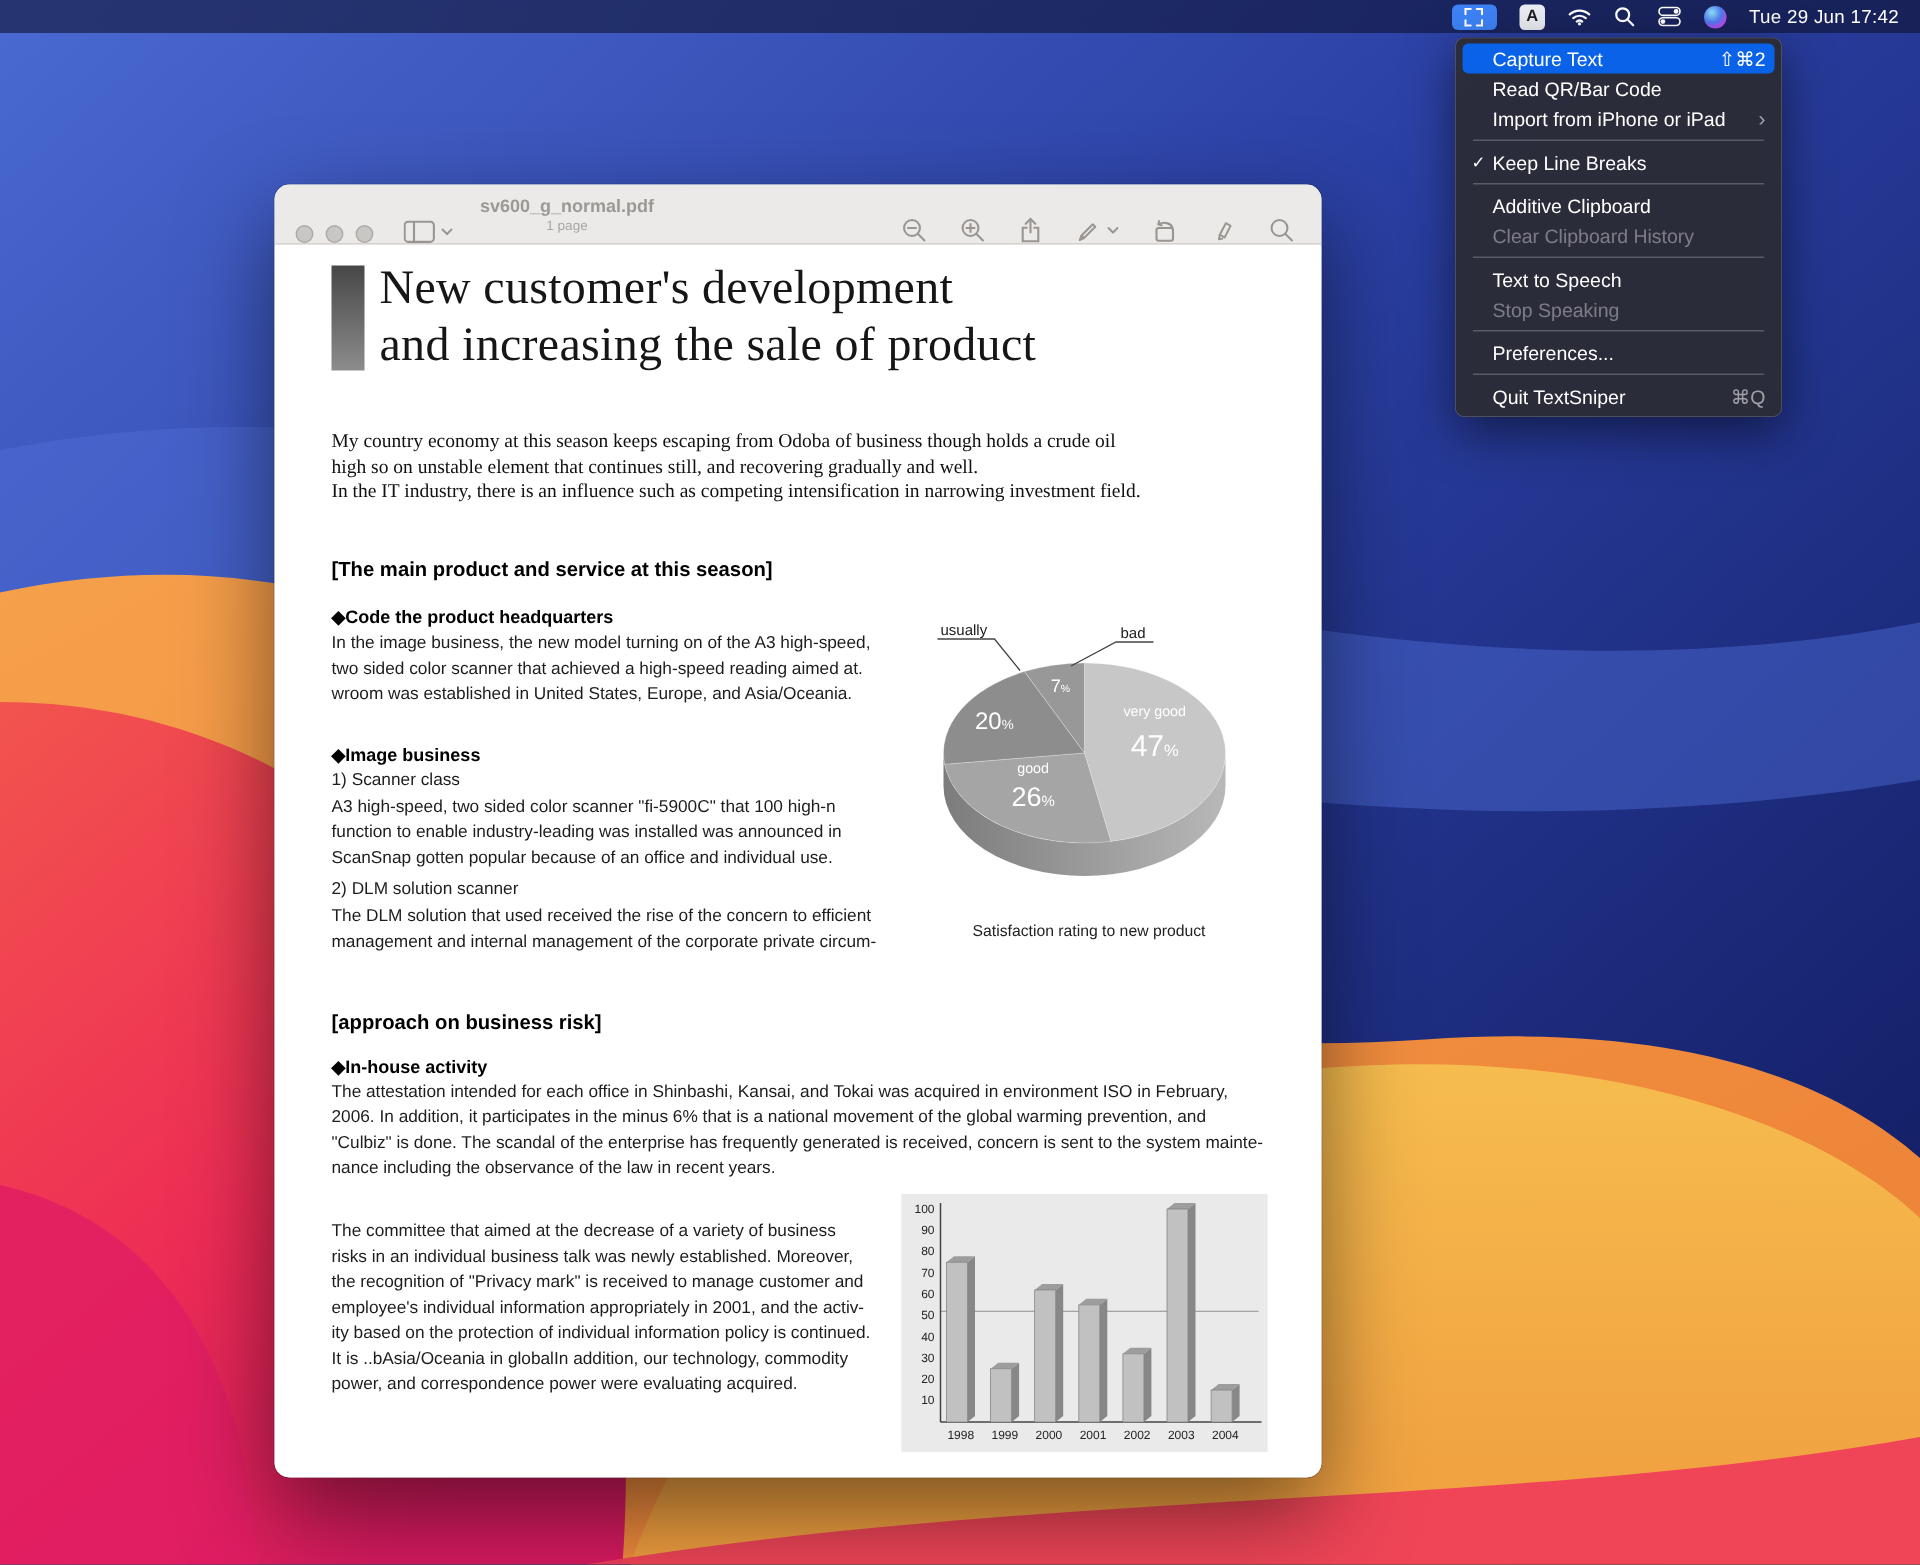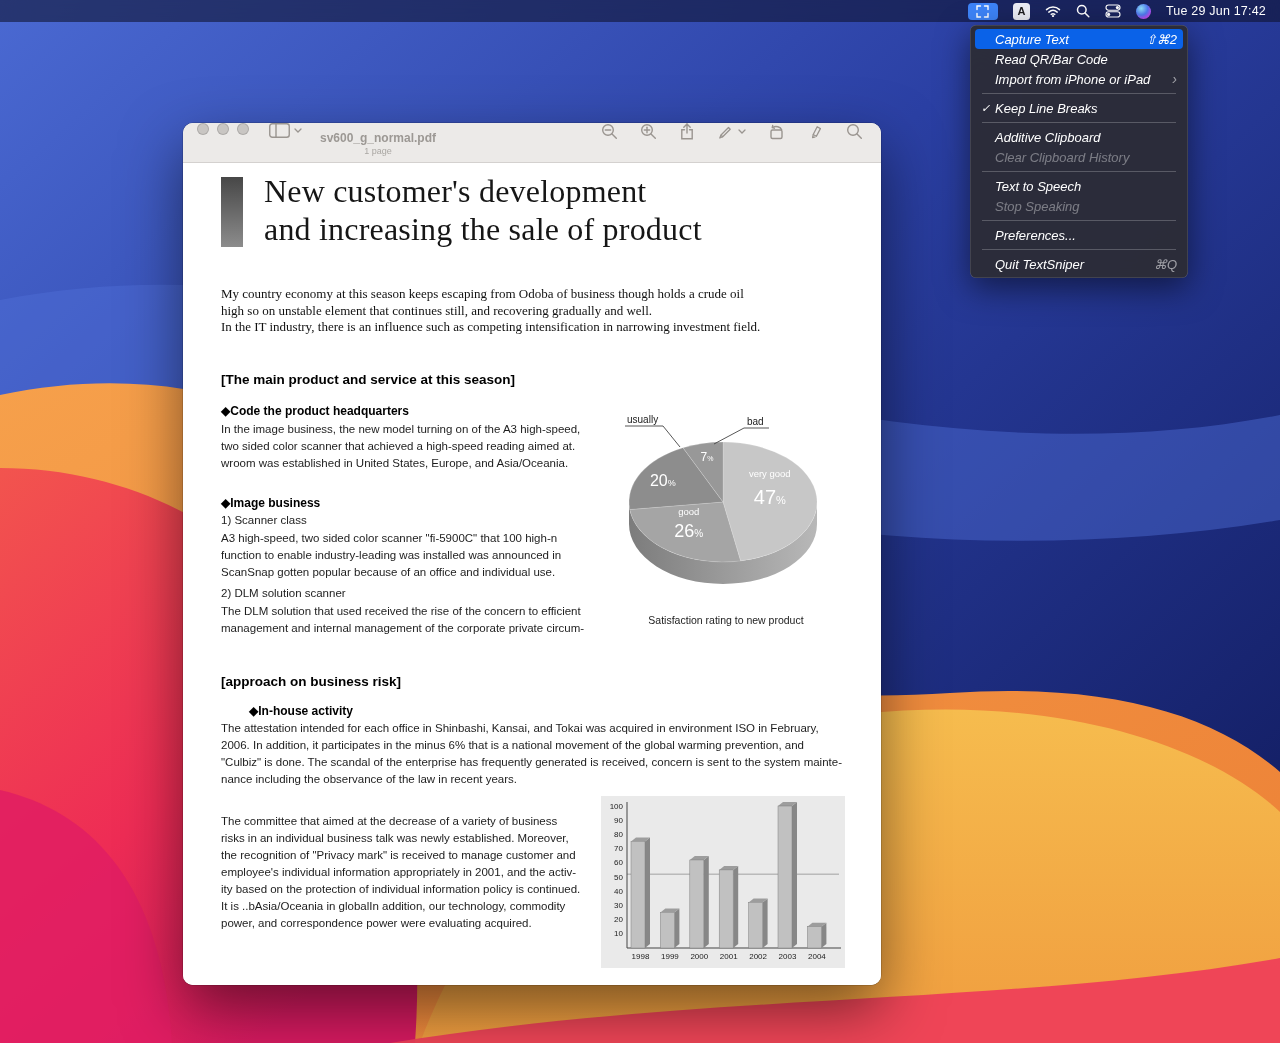--- a/index.html
+++ b/index.html
@@ -20,74 +20,74 @@
   .siri { width:15px; height:15px; border-radius:50%;
           background:radial-gradient(circle at 35% 30%, #8fe0f7, #4f7bf0 45%, #b44df0 72%, #ef5f9e); }
   .mb-clock { color:#fff; font-size:12.5px; letter-spacing:0.2px; }
 
   
   .ts-menu { position:absolute; top:25px; right:92px; width:218px;
              background:rgba(44,44,52,0.94); backdrop-filter:blur(22px);
              border-radius:6px; padding:4px 0; z-index:100;
              box-shadow:0 10px 32px rgba(0,0,0,0.5), inset 0 0 0 0.5px rgba(255,255,255,0.22);
              font-size:13px; color:#fff; }
-  .ts-item { display:flex; align-items:center; height:20px; margin:0 5px; padding:0 6px; border-radius:4px;font-style:italic; }
+  .ts-item { display:flex; align-items:center; height:20px; margin:0 5px; padding:0 6px; border-radius:4px; }
   .ts-item.hl { background:#0a62e8; }
   .ts-item.disabled { color:rgba(255,255,255,0.38); }
   .ts-check { width:14px; font-size:11px; flex:none; }
   .ts-label { flex:1; white-space:nowrap; }
   .ts-short { margin-left:8px; color:rgba(255,255,255,0.55); }
   .ts-item.hl .ts-short { color:#fff; }
   .ts-sub { font-size:14px; line-height:1; }
   .ts-sep { height:1px; background:rgba(255,255,255,0.22); margin:4px 12px; }
 
   
   .window { position:absolute; left:183px; top:123px; width:698px; height:862px;
             border-radius:10px; background:#fff; overflow:hidden; z-index:10;
             box-shadow:0 24px 60px rgba(0,0,0,0.5), 0 0 0 0.5px rgba(0,0,0,0.25); }
   .titlebar { height:40px; background:#eceae8; border-bottom:1px solid #d4d1cf;
-              display:flex; align-items:flex-start; position:relative; }
+              display:flex; align-items:flex-end; position:relative; }
   .traffic { display:flex; gap:8px; padding-left:14px; }
   .tl { width:12px; height:12px; border-radius:50%; background:#c9c6c3;
         border:0.5px solid rgba(0,0,0,0.14); }
   .sidebar-group { display:flex; align-items:center; gap:4px; margin-left:20px; }
   .tb-title { position:absolute; left:100px; width:190px; text-align:center; top:50%;
               transform:translateY(-50%); }
   .tb-name { font-size:12px; font-weight:bold; color:#9c9894; white-space:nowrap; }
   .tb-pages { font-size:9px; color:#aaa7a3; margin-top:1px; }
   .tb-icons { margin-left:auto; display:flex; align-items:center; gap:22px; padding-right:18px; }
   .tb-icon { display:inline-flex; align-items:center; }
   .tb-icon svg { display:block; }
   .group-tight { display:flex; align-items:center; gap:5px; }
 
   
   .content { position:absolute; top:41px; left:0; right:0; bottom:0; background:#fff;
              padding:0 28px 0 38px; overflow:hidden; color:#1d1d1d; }
-  .doc-title-row { margin-top:8px; display:flex; gap:21px; }
+  .doc-title-row { margin-top:8px; display:flex; gap:10px; }
   .title-accent-bar { width:22px; height:70px; flex:none; margin-top:5px;
                       background:linear-gradient(180deg,#474747,#8c8c8c); }
   h1 { font-family:"Liberation Serif", serif; font-weight:400; font-size:32px; line-height:38px;
        color:#161616; letter-spacing:0.2px; }
   .intro { margin-top:38px; font-family:"Liberation Serif", serif; font-size:13px;
            line-height:16.5px; color:#111; white-space:pre-line; }
   h2 { margin-top:36px; font-size:13.5px; line-height:15px; color:#000; }
   h3 { font-size:12px; line-height:15px; color:#000; }
   .body { font-size:11.5px; line-height:17px; color:#1d1d1d; margin-top:2px; }
   .pre { white-space:pre-line; }
   .row { display:flex; }
   .row1 { margin-top:17px; }
   .row1 .col-left { width:372px; flex:none; }
   .mt24 { margin-top:24px; }
   .mt4 { margin-top:4px; }
   .mt1 { margin-top:1px; }
   .pie-block { margin-left:8px; margin-top:2px; width:250px; flex:none; }
   .pie-caption { text-align:center; font-size:10.5px; color:#222; margin-top:2px; }
   .fullw { margin-top:1px; }
   .h2-risk { margin-top:37px; }
-  .h3-risk { margin-top:15px;margin-left:28px; }
+  .h3-risk { margin-top:15px; }
   .row2 { margin-top:24px; }
   .row2 .col-left { width:368px; flex:none; }
   .bar-block { margin-left:12px; margin-top:-16px; width:244px; height:172px;
                background:#e9e9e9; flex:none; }
   svg text { font-family:"Liberation Sans", sans-serif; }
 </style>
 </head>
 <body>
 
 <div class="wallpaper">

